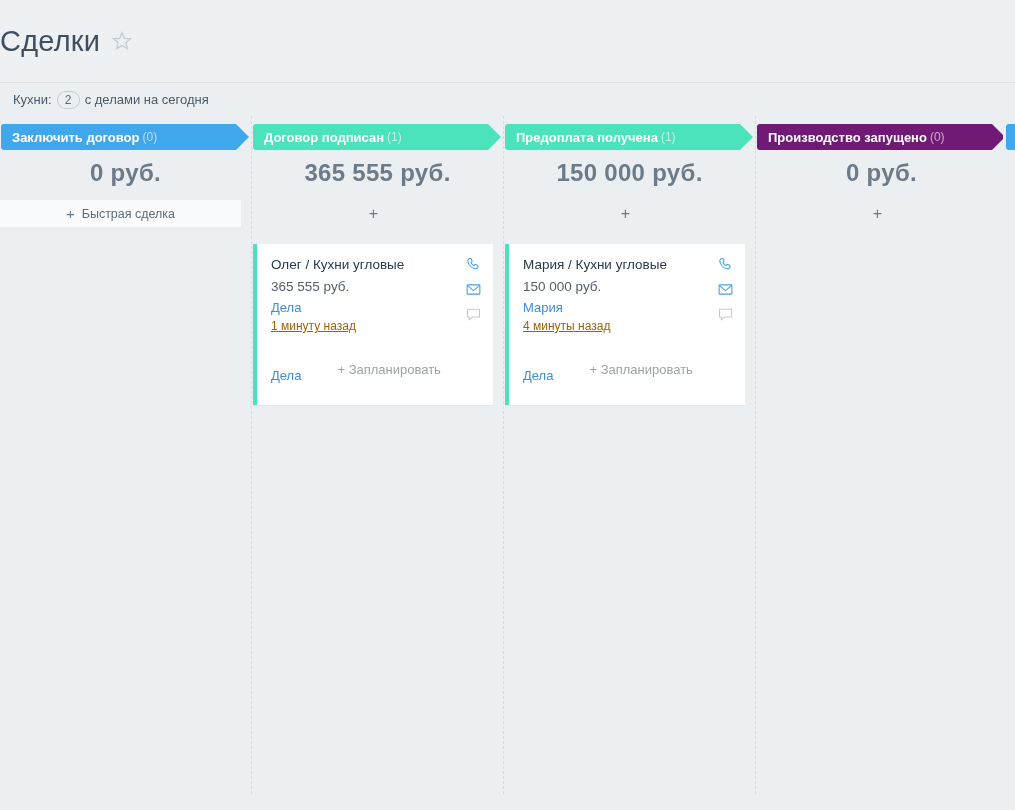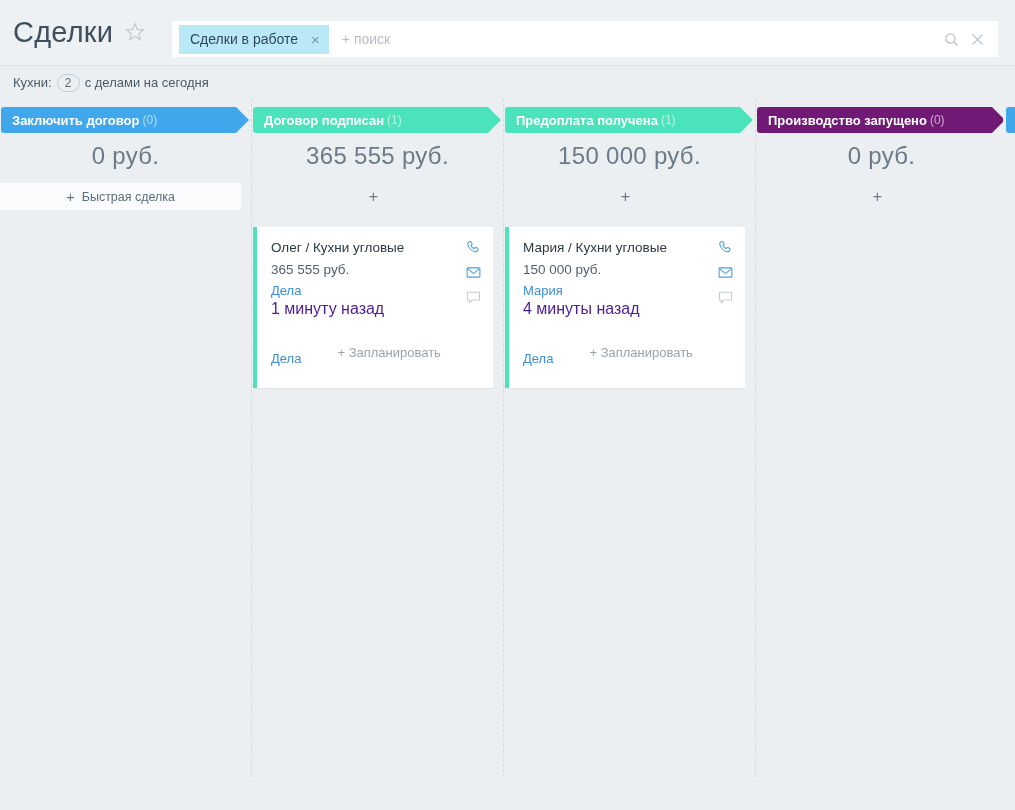--- a/index.html
+++ b/index.html
@@ -6,25 +6,24 @@
   html, body {
     width: 1015px; height: 810px;
     background: #eceff1;
     font-family: "Liberation Sans", "DejaVu Sans", sans-serif;
     overflow: hidden;
   }
 
   
   .topbar {
     position: relative;
-    height: 66px;
+    height: 83px;
     background: #eef1f4;
     display: flex;
     align-items: center;
-    padding-left: 13px;
     border-bottom: 1px solid #dde2e6;
   }
   .page-title {
     font-size: 29px;
     font-weight: 400;
     color: #3f4f5e;
     letter-spacing: 0.2px;
     line-height: 1;
   }
   .star-icon {
@@ -146,21 +145,21 @@
   .col-head-count {
     font-size: 12px;
     font-weight: normal;
     color: rgba(255,255,255,0.62);
     margin-left: 3px;
   }
 
   .col-amount {
     text-align: center;
     font-size: 24px;
-    font-weight: 400;
+    font-weight: 700;
     color: #6c7b89;
     padding-top: 17px;
     letter-spacing: 0.3px;
   }
 
   .add-btn {
     margin: 13px 9px 0 1px;
     height: 27px;
     display: flex;
     align-items: center;
@@ -209,23 +208,24 @@
     margin-bottom: 4px;
   }
   .card-contact {
     font-size: 13px;
     color: #3a8fd8;
     line-height: 17px;
     margin-bottom: 2px;
     cursor: pointer;
   }
   .card-time {
-    font-size: 16px;
-    color: #4c1d95;
+    font-size: 12px;
+    color: #a16207;
     line-height: 16px;
+    text-decoration: underline;
   }
   .card-icons {
     position: absolute;
     right: 11px;
     top: 12px;
     display: flex;
     flex-direction: column;
     gap: 8px;
     align-items: center;
   }
@@ -269,40 +269,20 @@
 <body>
 
 <div class="topbar">
   <div class="page-title">Сделки</div>
   <span class="star-icon">
     <svg width="22" height="22" viewBox="0 0 24 24" fill="none" stroke="#c3cbd2" stroke-width="1.4">
       <polygon points="12,3 14.6,9.1 21.2,9.6 16.2,13.9 17.7,20.3 12,16.9 6.3,20.3 7.8,13.9 2.8,9.6 9.4,9.1"></polygon>
     </svg>
   </span>
 
-  <div class="searchbar">
-    <div class="filter-chip">
-      <span class="filter-chip-label">Сделки в работе</span>
-      <span class="chip-close">×</span>
-    </div>
-    <span class="search-placeholder">+ поиск</span>
-    <span class="search-spacer"></span>
-    <span class="search-icon">
-      <svg width="17" height="17" viewBox="0 0 24 24" fill="none" stroke="#b9c1c8" stroke-width="1.8">
-        <circle cx="10.5" cy="10.5" r="6.5"></circle>
-          <line x1="15.4" y1="15.4" x2="20.5" y2="20.5"></line>
-      </svg>
-    </span>
-    <span class="search-clear">
-      <svg width="15" height="15" viewBox="0 0 24 24" fill="none" stroke="#b9c1c8" stroke-width="1.8">
-        <line x1="4" y1="4" x2="20" y2="20"></line>
-          <line x1="20" y1="4" x2="4" y2="20"></line>
-      </svg>
-    </span>
-  </div>
 </div>
 
 <div class="subbar">
   <span>Кухни:</span>
   <span class="count-badge">2</span>
   <span>с делами на сегодня</span>
 </div>
 
 <div class="board" id="board">
     <div class="column first">

